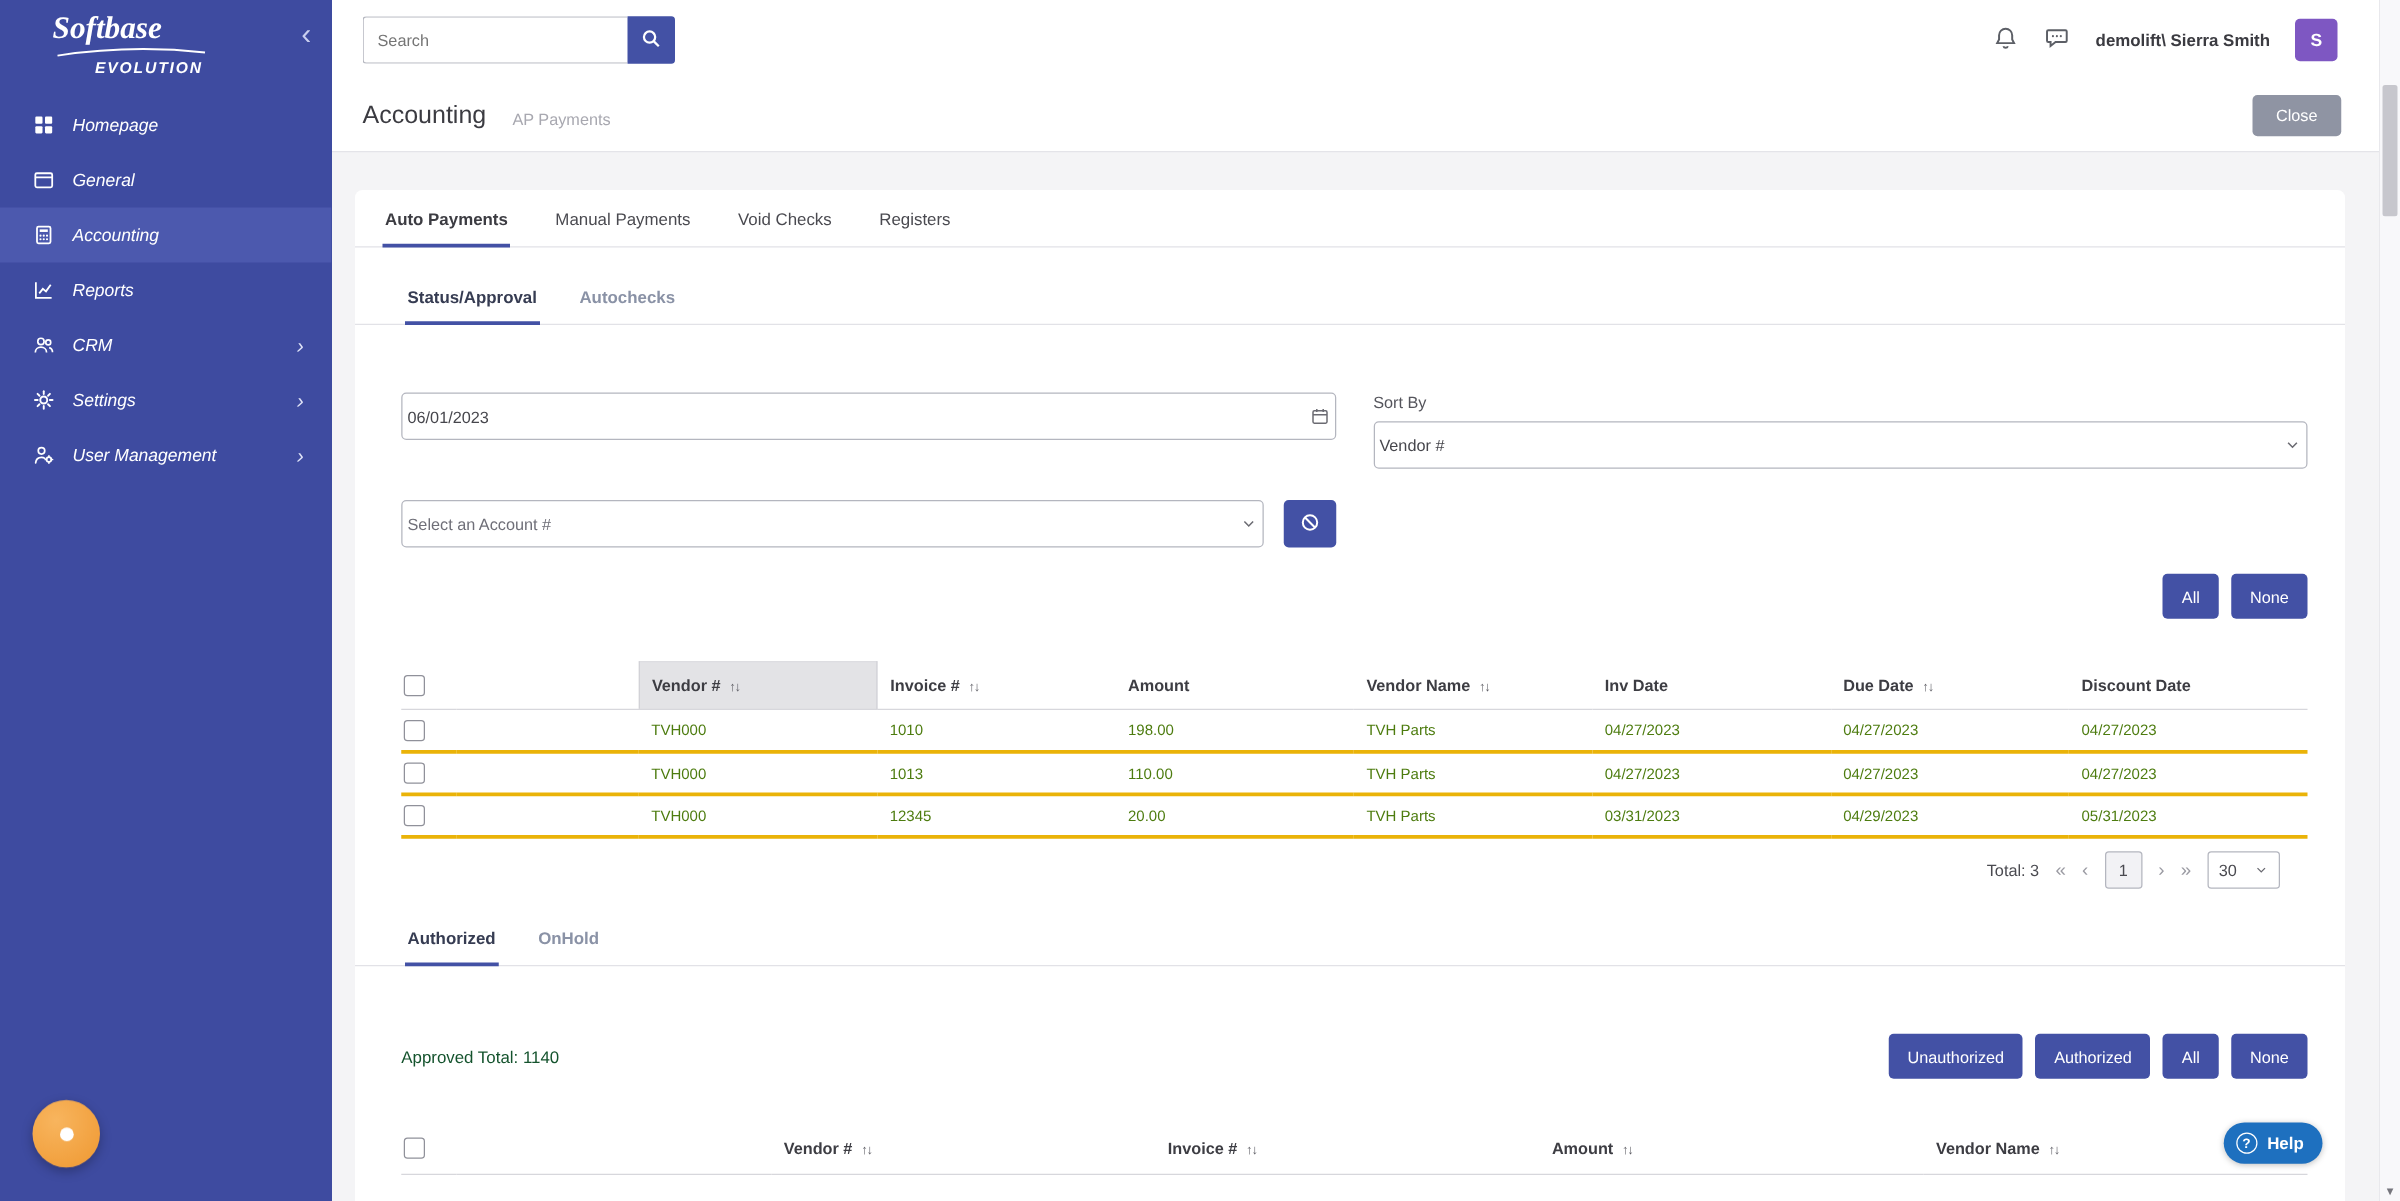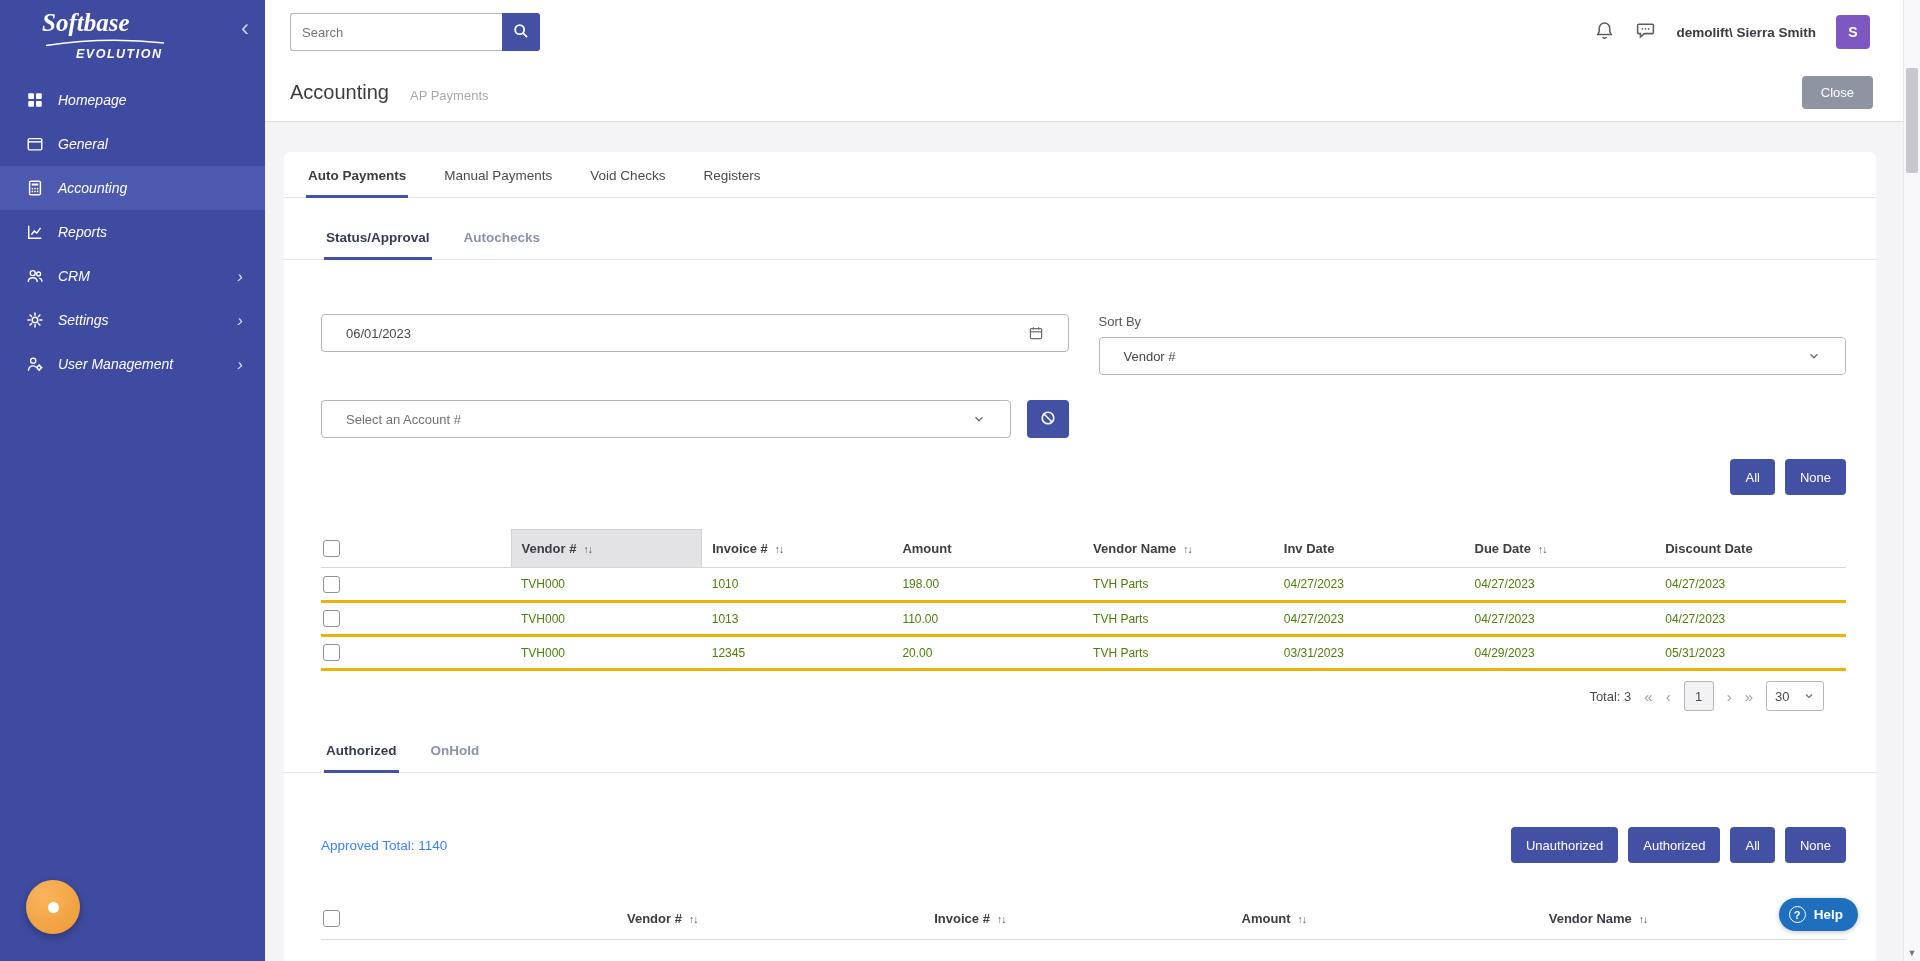--- a/index.html
+++ b/index.html
@@ -44,21 +44,21 @@
   .tabs-sub { display:flex; gap:30px; height:44px; align-items:flex-end; padding-left:40px; border-bottom:1px solid #e2e2e7; margin-top:18px; }
   .tab { font-size:13.5px; color:#4a4a50; padding:0 2px 12px; margin-bottom:-1px; border-bottom:3px solid transparent; cursor:pointer; white-space:nowrap; }
   .tab.active { border-bottom-color:#4351A5; font-weight:700; color:#3c3c42; }
   .subtab { font-size:13.5px; color:#8a92a6; padding:0 2px 12px; margin-bottom:-1px; border-bottom:3px solid transparent; cursor:pointer;font-weight:bold; }
   .subtab.active { color:#363c52; font-weight:700; border-bottom-color:#4351A5; }
 
   
   .filters { display:grid; grid-template-columns:1fr 1fr; column-gap:30px; row-gap:25px; padding:54px 30px 0 37px; }
   .field label { display:block; font-size:13px; color:#55555c; margin-bottom:8px; }
   .control-row { display:flex; gap:16px; align-items:center; }
-  .control { height:38px; border:1px solid #b4b6bf; border-radius:4px; background:#fff; display:flex; align-items:center; padding:0 24px; font-size:13px; color:#4a4a50; flex:1; cursor:pointer; }
+  .control { height:38px; border:1px solid #b4b6bf; border-radius:4px; background:#fff; display:flex; align-items:center; padding:0 4px; font-size:13px; color:#4a4a50; flex:1; cursor:pointer; }
   .control .val { color:#46464c; }
   .control .placeholder-val { color:#6f6f78; }
   .ctl-icon { margin-left:auto; display:flex; align-items:center; }
   .block-btn { width:42px; height:38px; flex:none; background:#4351A5; border:none; border-radius:4px; display:flex; align-items:center; justify-content:center; cursor:pointer; }
 
   .allnone-row { display:flex; justify-content:flex-end; gap:10px; padding:21px 30px 0 0; }
   .btn-primary { background:#4351A5; color:#fff; border:none; border-radius:4px; font-size:13px; height:36px; padding:0 15px; cursor:pointer; font-family:inherit; }
 
   
   .table-wrap { padding:34px 30px 0 37px; }
@@ -70,21 +70,21 @@
   .checkbox { width:17px; height:17px; border:1.5px solid #90919a; border-radius:3px; background:#fff; cursor:pointer; }
   .sort-glyph { font-size:10.5px; color:#5f5f66; margin-left:7px; letter-spacing:-1px; }
 
   .pagination { display:flex; align-items:center; justify-content:flex-end; gap:13px; padding:10px 52px 0 0; font-size:13px; color:#4a4a50; }
   .pg-arrow { color:#9b9ba3; font-size:15px; cursor:pointer; background:none; border:none; line-height:1; }
   .pg-current { min-width:30px; height:30px; border:1px solid #b4b6bf; border-radius:3px; background:#f2f2f5; display:flex; align-items:center; justify-content:center; font-size:13px; cursor:pointer; }
   .page-size { width:58px; height:30px; border:1px solid #b4b6bf; border-radius:3px; display:flex; align-items:center; padding:0 8px; font-size:13px; gap:7px; cursor:pointer; background:#fff; }
 
   .tabs2 { margin-top:18px; }
   .approved-row { display:flex; align-items:center; gap:10px; padding:54px 30px 0 37px; }
-  .approved-total { font-size:13.5px; color:#3b82f6; margin-right:auto; }
+  .approved-total { font-size:13.5px; color:#14532d; margin-right:auto; }
   .table2-wrap { padding:36px 30px 0 37px; }
   .table2-wrap th { height:40px; }
 
   
   .beacon { position:fixed; left:26px; bottom:27px; width:54px; height:54px; border-radius:50%; border:none; cursor:pointer;
             background:radial-gradient(circle at 35% 30%, #f8b55e, #ef9831); box-shadow:0 3px 9px rgba(0,0,0,.28);
             display:flex; align-items:center; justify-content:center; z-index:40; }
   .beacon-dot { width:11px; height:11px; border-radius:50%; background:#fff; }
   .help-btn { position:fixed; right:62px; bottom:30px; background:#1E70BF; color:#fff; border:none; border-radius:17px; height:33px;
               display:flex; align-items:center; gap:8px; padding:0 15px 0 10px; font-size:13.5px; font-weight:700; cursor:pointer;

